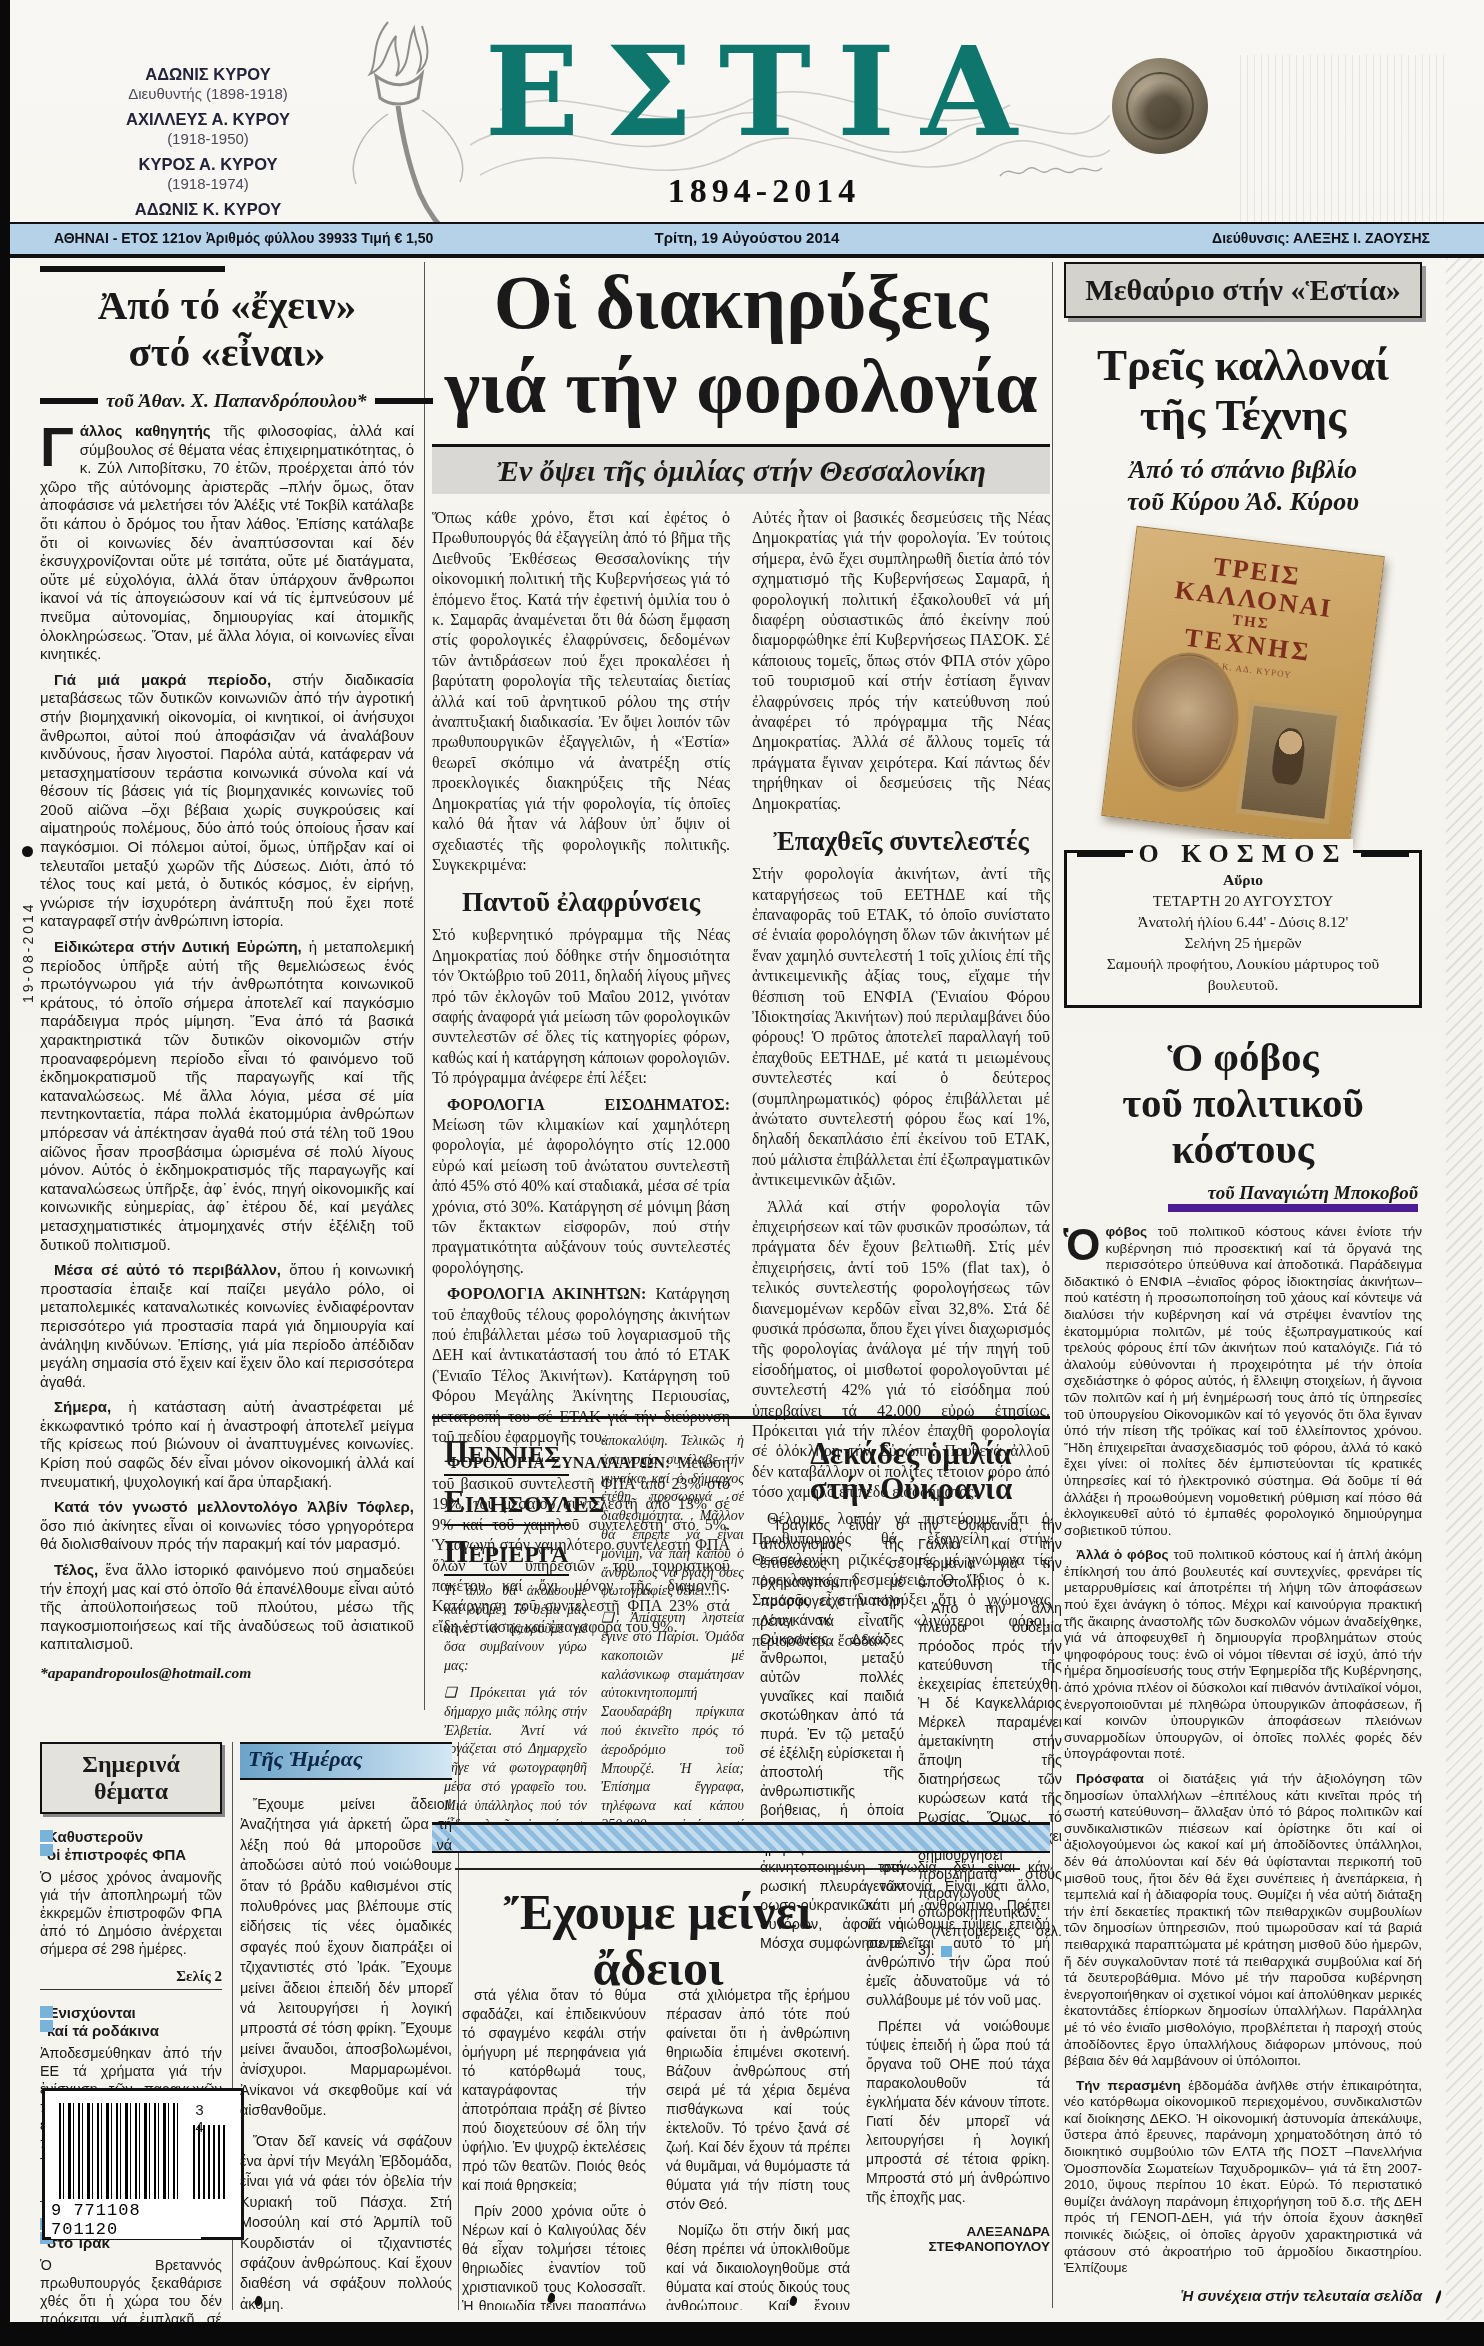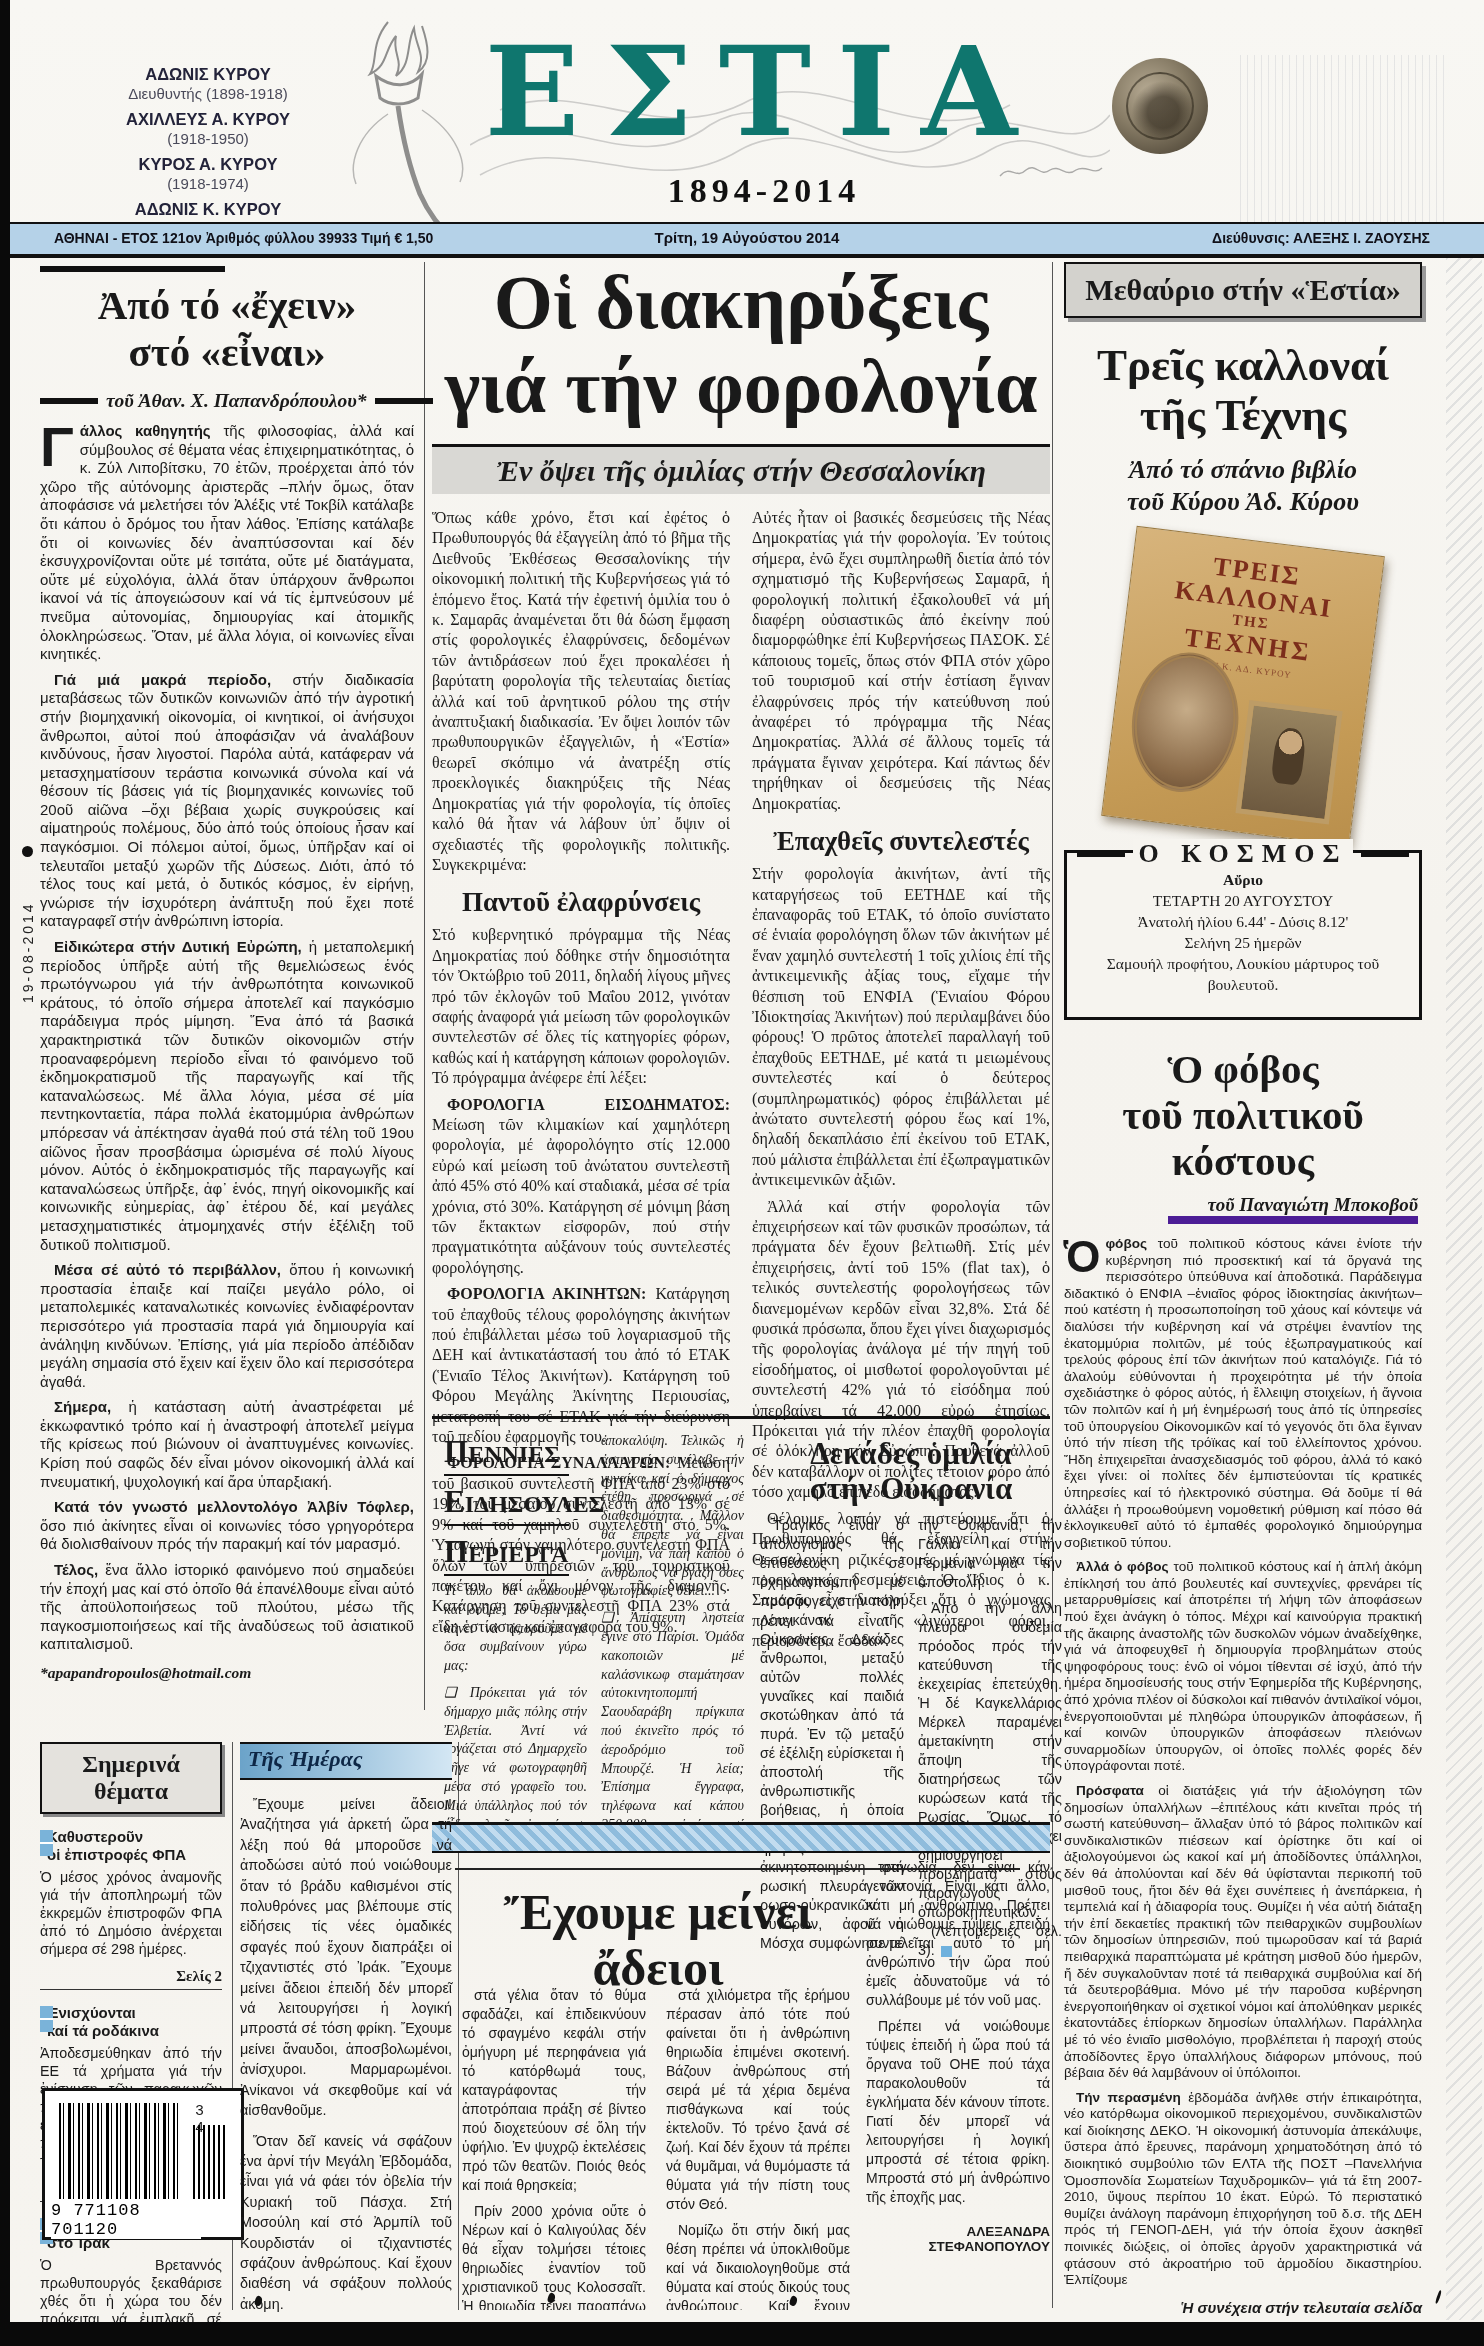--- a/index.html
+++ b/index.html
@@ -104,21 +104,21 @@
   .h-tom{font-weight:bold;font-size:45px;line-height:50px;text-align:center;margin-top:22px}
   .sub-tom{font-weight:bold;font-style:italic;font-size:26px;line-height:32px;text-align:center;margin-top:14px}
   .book{position:relative;width:248px;height:290px;margin:22px auto 0;transform:rotate(7deg);background:linear-gradient(160deg,#d7b47c,#c49a55 70%,#b98f4c);box-shadow:3px 5px 10px rgba(60,40,10,.45);border:1px solid #9a7a42}
   .book .bt{color:#7c2d1b;font-weight:bold;text-align:center;font-size:26px;line-height:28px;padding-top:16px;letter-spacing:2px}
   .book .bt2{color:#7c2d1b;font-weight:bold;text-align:center;font-size:15px;letter-spacing:2px}
   .book .bt3{color:#7c2d1b;font-weight:bold;text-align:center;font-size:26px;letter-spacing:3px}
   .book .ba{color:#8a4a30;text-align:center;font-size:9px;letter-spacing:1px;margin-top:4px}
   .oval{position:absolute;left:18px;top:118px;width:96px;height:130px;border-radius:50%;background:radial-gradient(circle at 50% 40%,#c6ac88,#8a6a48 70%,#6b4f34);border:5px double #a38050}
   .mona{position:absolute;left:132px;top:158px;width:84px;height:104px;background:linear-gradient(180deg,#97835f,#6e5a40);border:5px solid #bd9c66}
   .mona::after{content:"";position:absolute;left:26px;top:18px;width:30px;height:56px;border-radius:45% 45% 30% 30%;background:radial-gradient(circle at 50% 26%,#caa97e 0 26%,#4d3c28 27% 100%)}
-  .kosmos{border:3px solid #111;background:#f6f4ef;margin-top:18px;padding:6px 10px 22px;position:relative}
+  .kosmos{border:3px solid #111;background:#f6f4ef;margin-top:18px;padding:6px 10px 10px;position:relative}
   .kosmos .kt{display:flex;align-items:center;gap:8px;margin-top:-20px}
   .kosmos .kt .kb{flex:1;height:5px;background:#111}
   .kosmos .kt .kx{font-weight:bold;font-size:26px;letter-spacing:8px;background:#f6f4ef;padding:0 6px;white-space:nowrap}
   .kosmos .kl{text-align:center;font-size:15.5px;line-height:21px}
   .kosmos .kl.b{font-weight:bold}
   .h-fear{font-weight:bold;font-size:41px;line-height:46px;text-align:center;margin-top:26px}
   .fear-byline{text-align:right;font-style:italic;font-weight:bold;font-size:19px;border-bottom:8px solid #4c1d95;display:block;margin:10px 4px 12px auto;width:250px}
   .fear-body{font-family:"Liberation Sans",sans-serif;font-size:13.6px;line-height:16.6px;text-align:justify}
   .fear-body p{margin:0 0 8px;text-indent:12px}
   .fear-body p.first{text-indent:0}

